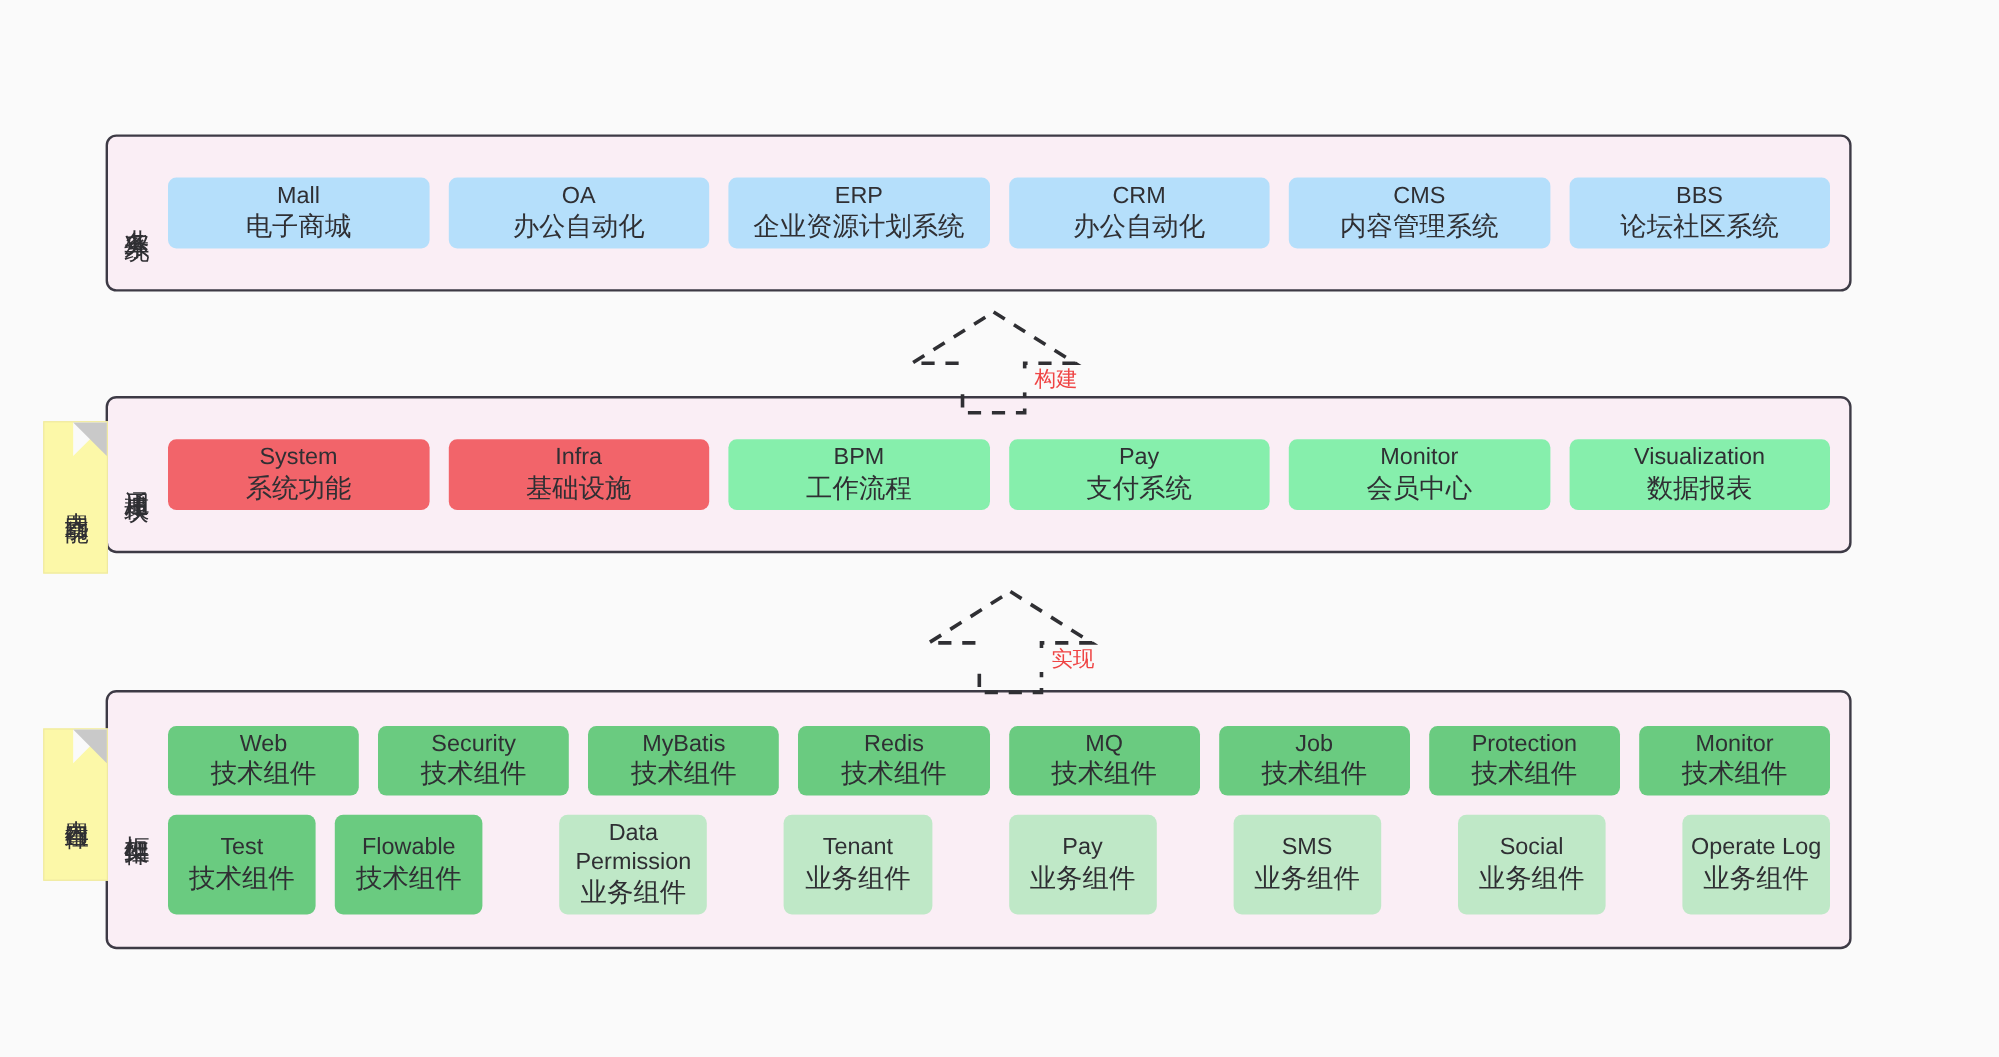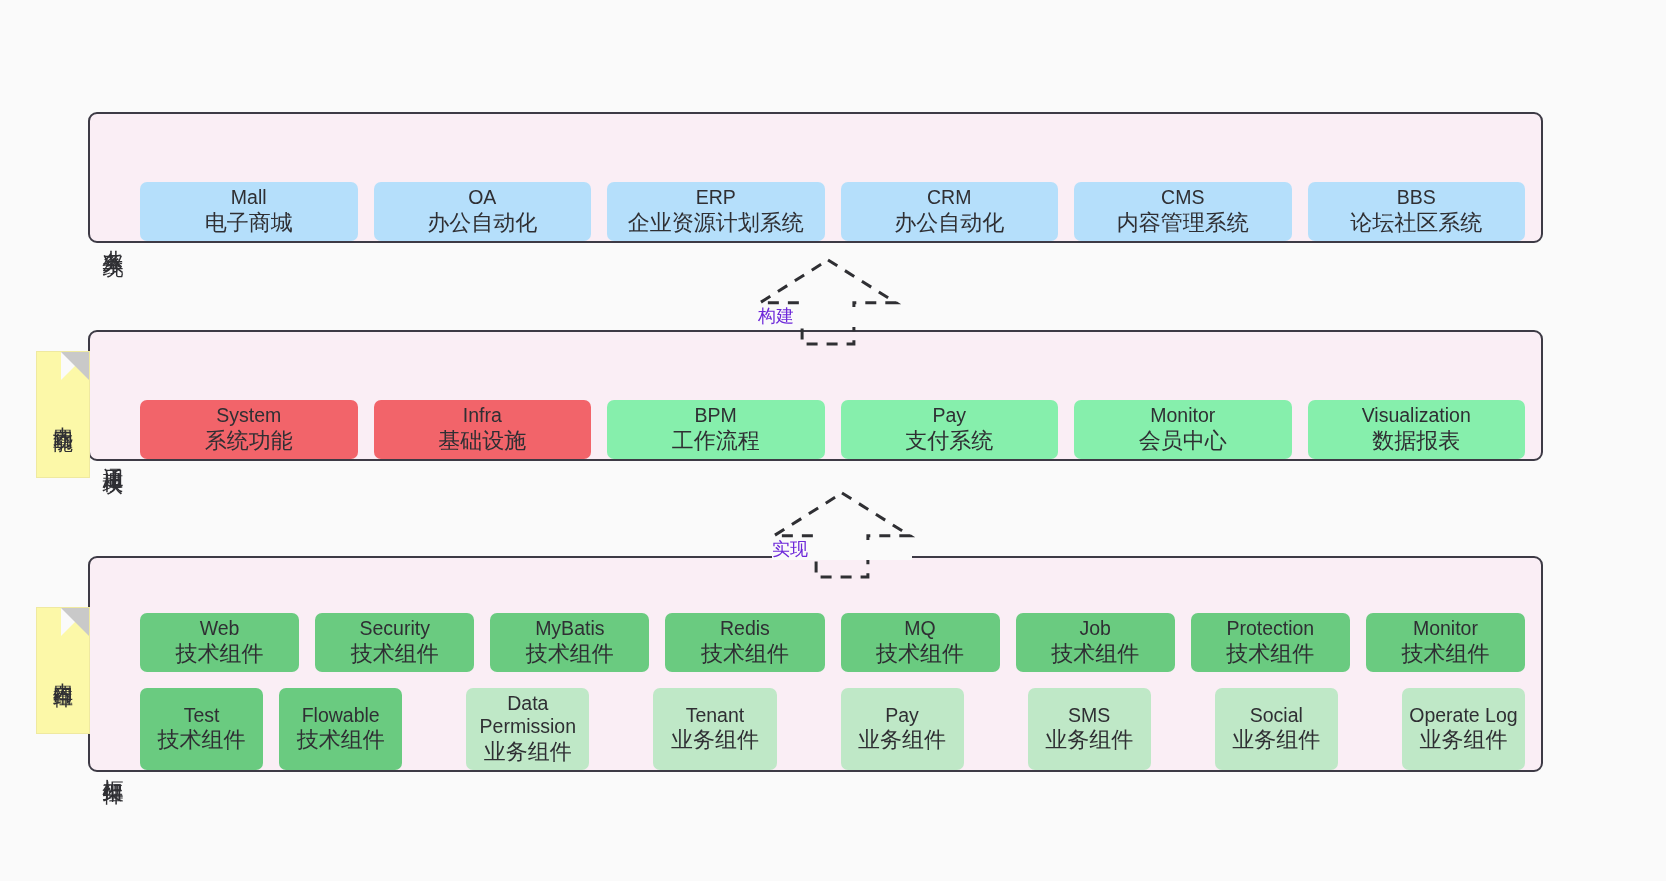--- a/index.html
+++ b/index.html
@@ -12,21 +12,21 @@
   }
   #stage { position: relative; width: 1666px; height: 881px; }
 
   
   .layer {
     position: absolute;
     background: #faeef5;
     border: 2.2px solid #3d3a45;
     border-radius: 9px;
     display: flex;
-    align-items: flex-end;
+    align-items: center;
   }
   .layer-title {
     flex: 0 0 auto;
     width: 46px;
     display: flex;
     align-items: center;
     justify-content: center;
     font-size: 21px;
     color: #2f2f33;
     writing-mode: vertical-rl;
@@ -108,23 +108,23 @@
   
   .arrow {
     position: absolute;
     z-index: 4;
   }
   .arrow svg { display: block; overflow: visible; }
   .arrow-label {
     position: absolute;
     left: 0; right: 0;
     bottom: 6px;
-    text-align: left;
+    text-align: right;
     font-size: 18px;
-    color: #6d28d9;
+    color: #ef4444;
     background: #fafafa;
     line-height: 1.1;
     pointer-events: none;
   }
 </style>
 </head>
 <body>
 
 <div id="stage">
     <div class="layer" style="left: 88px; top: 112px; width: 1455px; height: 131px;">
@@ -185,21 +185,21 @@
           <div class="cell c-pink">
             <div class="t1">Visualization</div>
             <div class="t2">数据报表</div>
           </div>
         </div>
       </div>
     </div>
     <div class="note" style="left: 36px; top: 351px; width: 54px; height: 127px;">
       <span>内置功能</span>
     </div>
-    <div class="layer" style="left: 88px; top: 556px; width: 1455px; height: 216px;">
+    <div class="layer" style="left: 88px; top: 575px; width: 1455px; height: 216px;">
       <div class="layer-title">框架组件</div>
       <div class="layer-body">
         <div class="row">
           <div class="cell c-green">
             <div class="t1">Web</div>
             <div class="t2">技术组件</div>
           </div>
           <div class="cell c-green">
             <div class="t1">Security</div>
             <div class="t2">技术组件</div>

